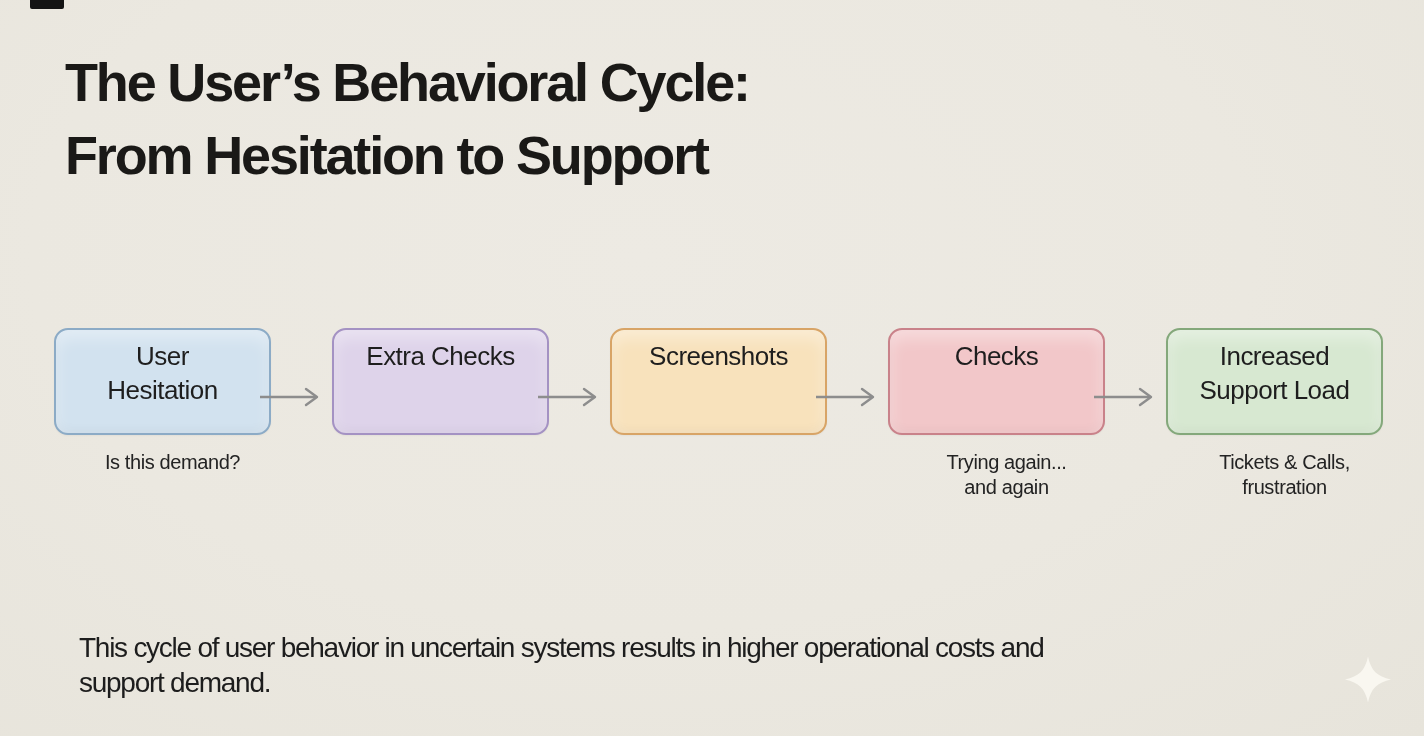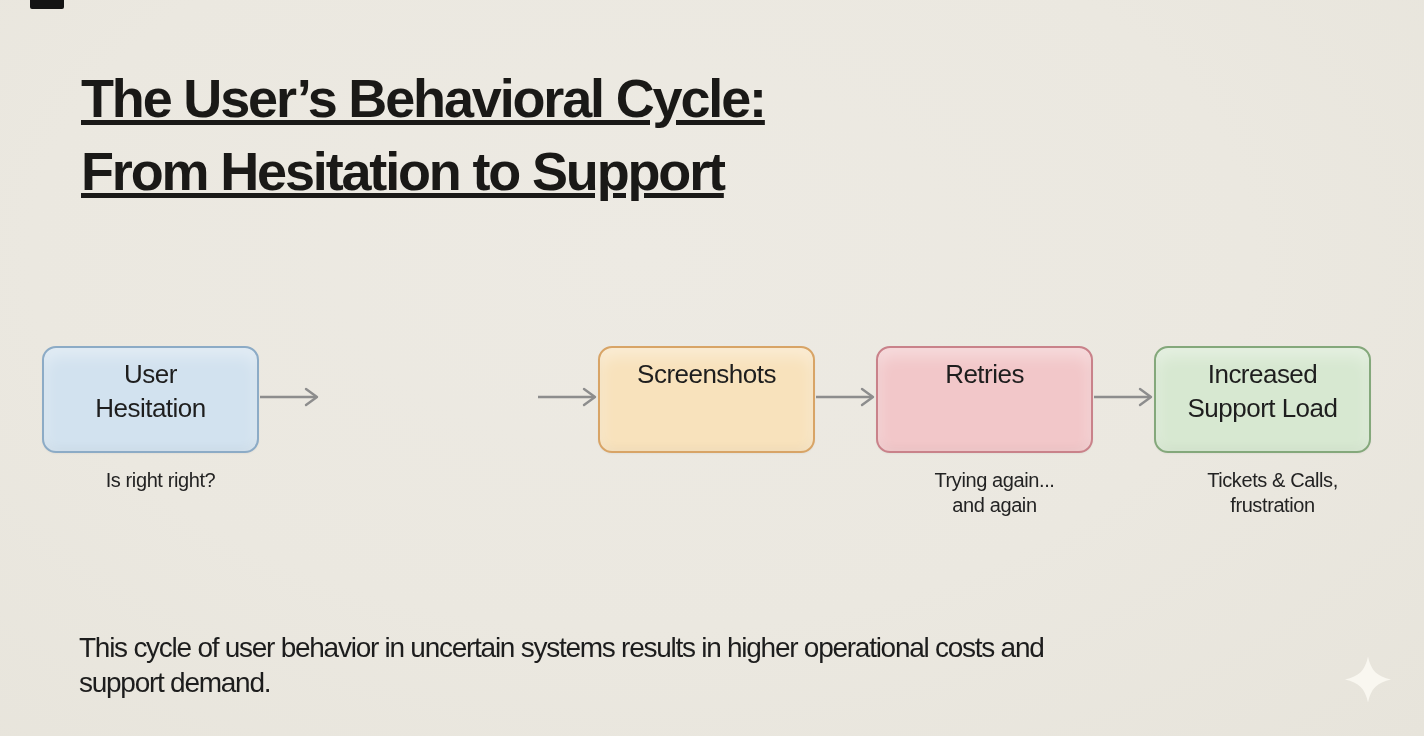--- a/index.html
+++ b/index.html
@@ -16,33 +16,33 @@
   }
   .top-mark {
     position: absolute;
     left: 30px; top: 0;
     width: 34px; height: 9px;
     border-radius: 0 0 2px 2px;
   }
   .title {
     position: absolute;
     left: 65px; top: 46px;
-    margin: 16px;
+    margin: 0;
     font-size: 54px;
     font-weight: 700;
     line-height: 73px;
     letter-spacing: -0.04em;
     color: #1a1917;
-    text-decoration: underline;
   }
   .flow { position: absolute; left: 0; top: 0; width: 100%; height: 100%; }
   .step {
     position: absolute;
-    top: 346px;
+    top: 328px;
     width: 237px;
+    margin-left: 12px;
   }
   .box {
     box-sizing: border-box;
     width: 217px;
     height: 107px;
     border: 2px solid;
     border-radius: 14px;
     padding-top: 9px;
     text-align: center;
     box-shadow: inset 0 8px 16px rgba(255,255,255,0.38), inset 0 -4px 10px rgba(0,0,0,0.03), 0 1px 2px rgba(0,0,0,0.04);
@@ -91,50 +91,53 @@
   <div class="top-mark" style="background-color: rgb(20, 20, 20);"></div>
 
   <h1 class="title">The User’s Behavioral Cycle:<br>From Hesitation to Support</h1>
 
   <div class="flow">
 
     <div class="step" style="left:42px">
       <div class="box" style="background-color: rgb(210, 226, 239); border-color: rgb(140, 171, 198);">
         <div class="box-label">User<br>Hesitation</div>
       </div>
-      <div class="caption">Is right right?</div>
+      <div class="caption">Is this demand?</div>
     </div>
 
     <svg class="arrow" style="left: 259px; color: rgb(141, 141, 141);" viewBox="0 0 61 24">
       <line x1="1" y1="12" x2="57" y2="12" stroke="currentColor" stroke-width="2.4"></line>
       <polyline points="47,4 58,12 47,20" fill="none" stroke="currentColor" stroke-width="2.4" stroke-linejoin="round" stroke-linecap="round"></polyline>
     </svg>
 
     <div class="step" style="left:320px">
+      <div class="box" style="background-color: rgb(222, 211, 234); border-color: rgb(164, 146, 195);">
+        <div class="box-label">Extra Checks</div>
+      </div>
     </div>
 
     <svg class="arrow" style="left: 537px; color: rgb(141, 141, 141);" viewBox="0 0 61 24">
       <line x1="1" y1="12" x2="57" y2="12" stroke="currentColor" stroke-width="2.4"></line>
       <polyline points="47,4 58,12 47,20" fill="none" stroke="currentColor" stroke-width="2.4" stroke-linejoin="round" stroke-linecap="round"></polyline>
     </svg>
 
     <div class="step" style="left:598px">
       <div class="box" style="background-color: rgb(248, 226, 188); border-color: rgb(216, 164, 102); text-align: center;">
         <div class="box-label">Screenshots</div>
       </div>
     </div>
 
     <svg class="arrow" style="left: 815px; color: rgb(141, 141, 141);" viewBox="0 0 61 24">
       <line x1="1" y1="12" x2="57" y2="12" stroke="currentColor" stroke-width="2.4"></line>
       <polyline points="47,4 58,12 47,20" fill="none" stroke="currentColor" stroke-width="2.4" stroke-linejoin="round" stroke-linecap="round"></polyline>
     </svg>
 
     <div class="step" style="left:876px">
       <div class="box" style="background-color: rgb(242, 199, 201); border-color: rgb(201, 130, 138);">
-        <div class="box-label">Retries</div>
+        <div class="box-label">Checks</div>
       </div>
       <div class="caption">Trying again...<br>and again</div>
     </div>
 
     <svg class="arrow" style="left: 1093px; color: rgb(141, 141, 141);" viewBox="0 0 61 24">
       <line x1="1" y1="12" x2="57" y2="12" stroke="currentColor" stroke-width="2.4"></line>
       <polyline points="47,4 58,12 47,20" fill="none" stroke="currentColor" stroke-width="2.4" stroke-linejoin="round" stroke-linecap="round"></polyline>
     </svg>
 
     <div class="step" style="left:1154px">

